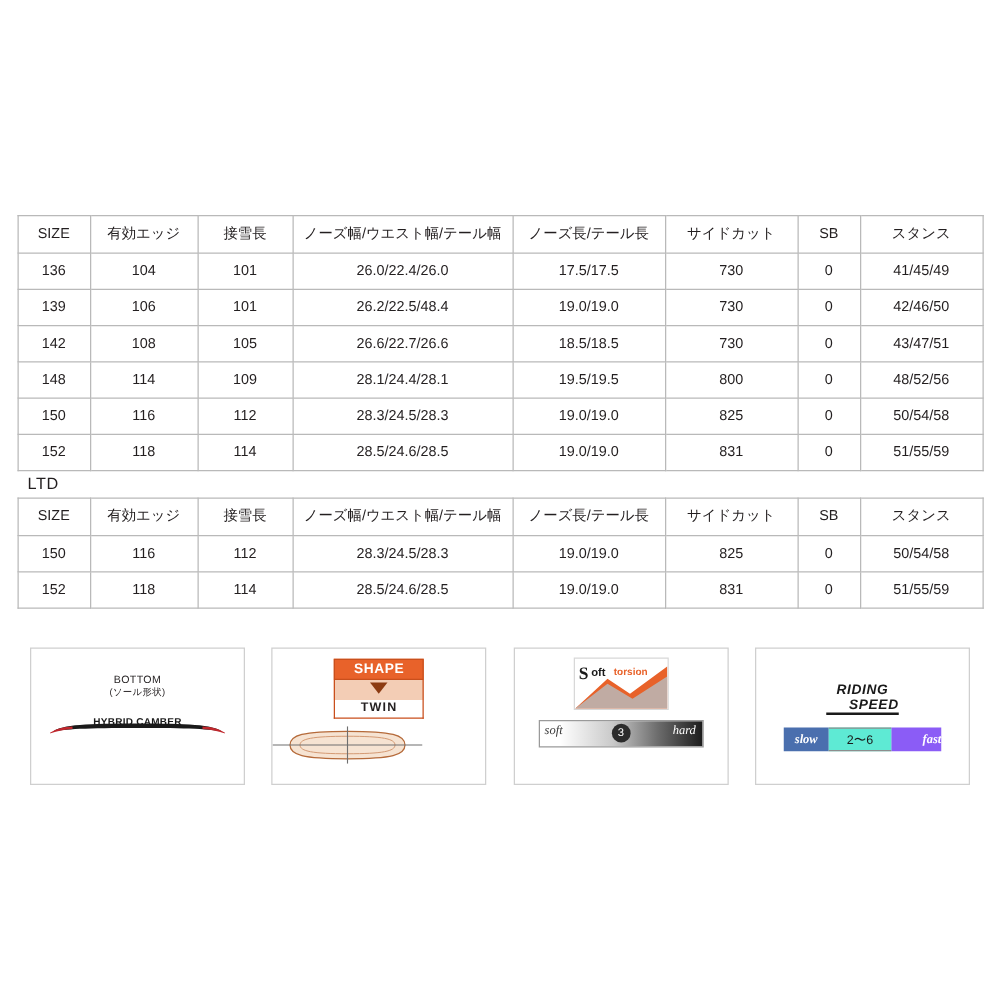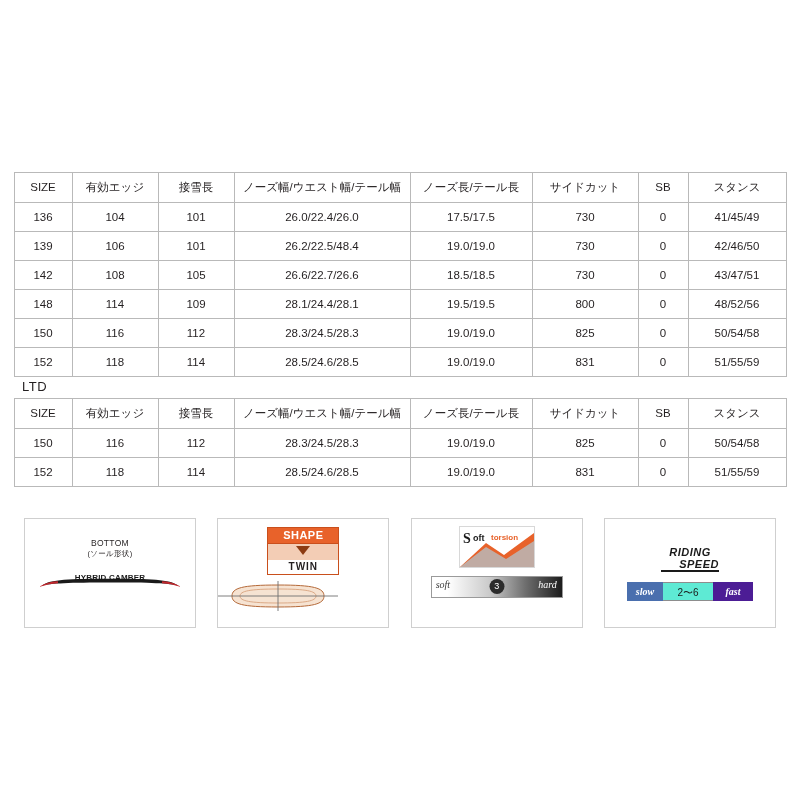--- a/index.html
+++ b/index.html
@@ -285,27 +285,27 @@
     border-top: 1px solid #8d8d8d;
     border-bottom: 1px solid #8d8d8d;
     color: #1a1a1a;
     font-size: 10px;
     line-height: 19px;
     text-align: center;
     position: relative;
   }
   .speed-right {
     flex: 0 0 40px;
-    background: #4c1d95;
+    background: #8b5cf6;
     color: #ffffff;
     font-size: 10px;
     font-style: italic;
     font-weight: bold;
     line-height: 19px;
-    text-align: center;
+    text-align: right;
     font-family: "Liberation Serif", serif;
   }
 </style>
 </head>
 <body>
 
 <div class="page">
 
   <div class="table-block-first">
     <table class="spec-table">

